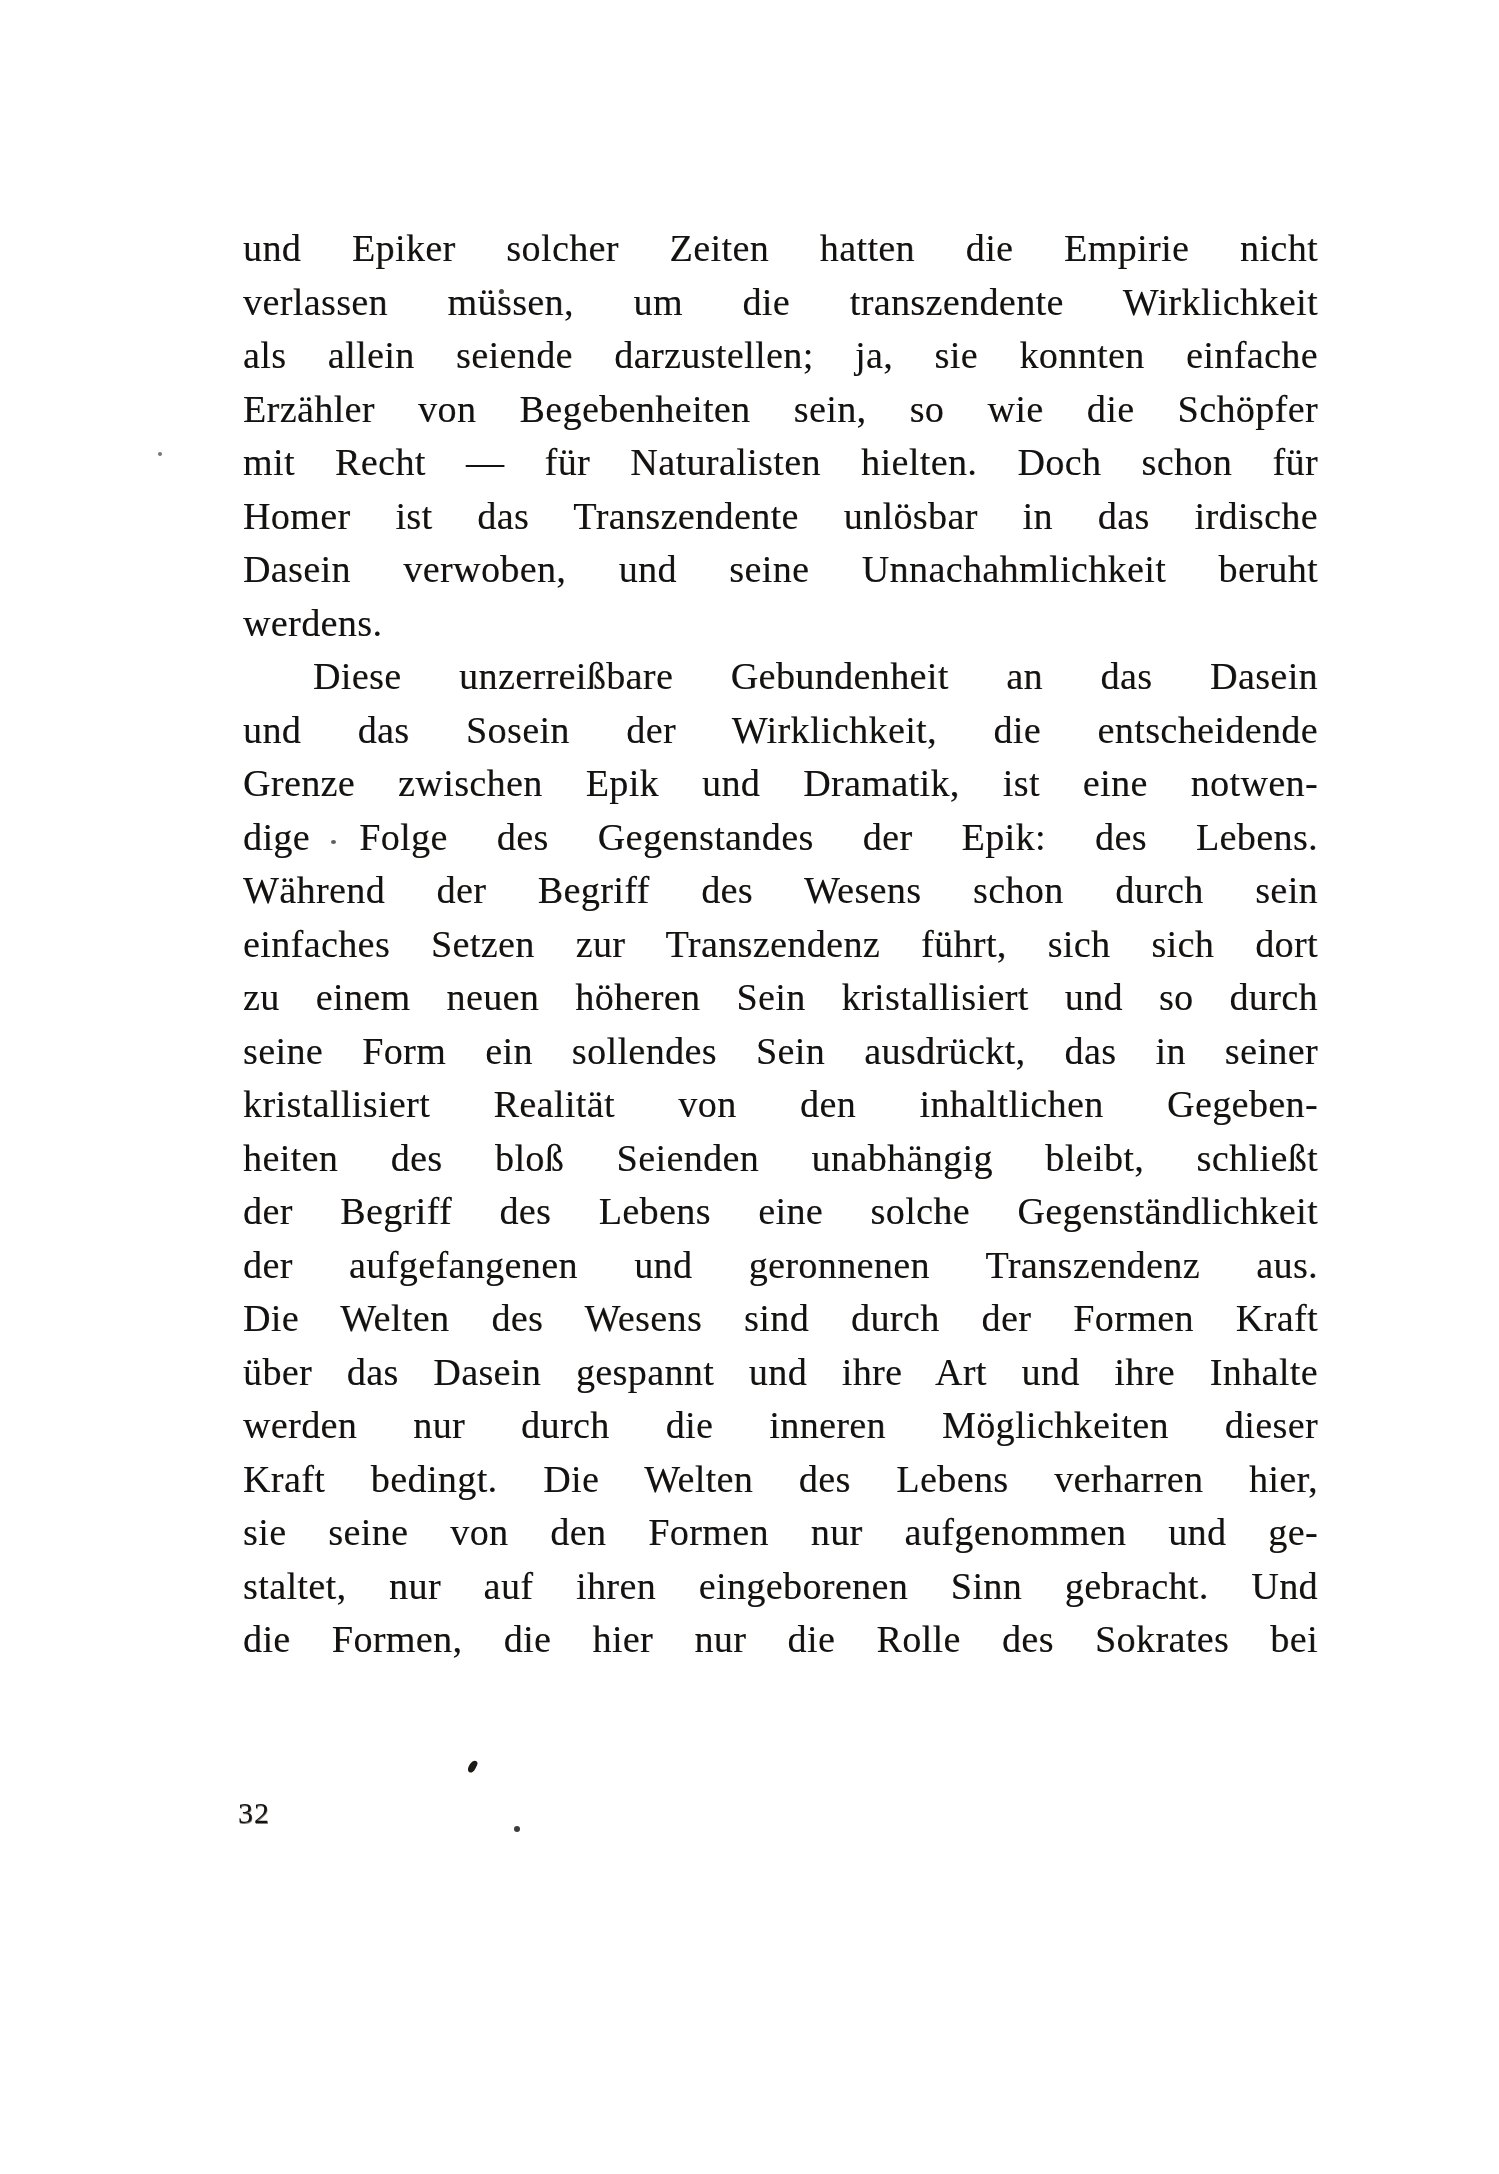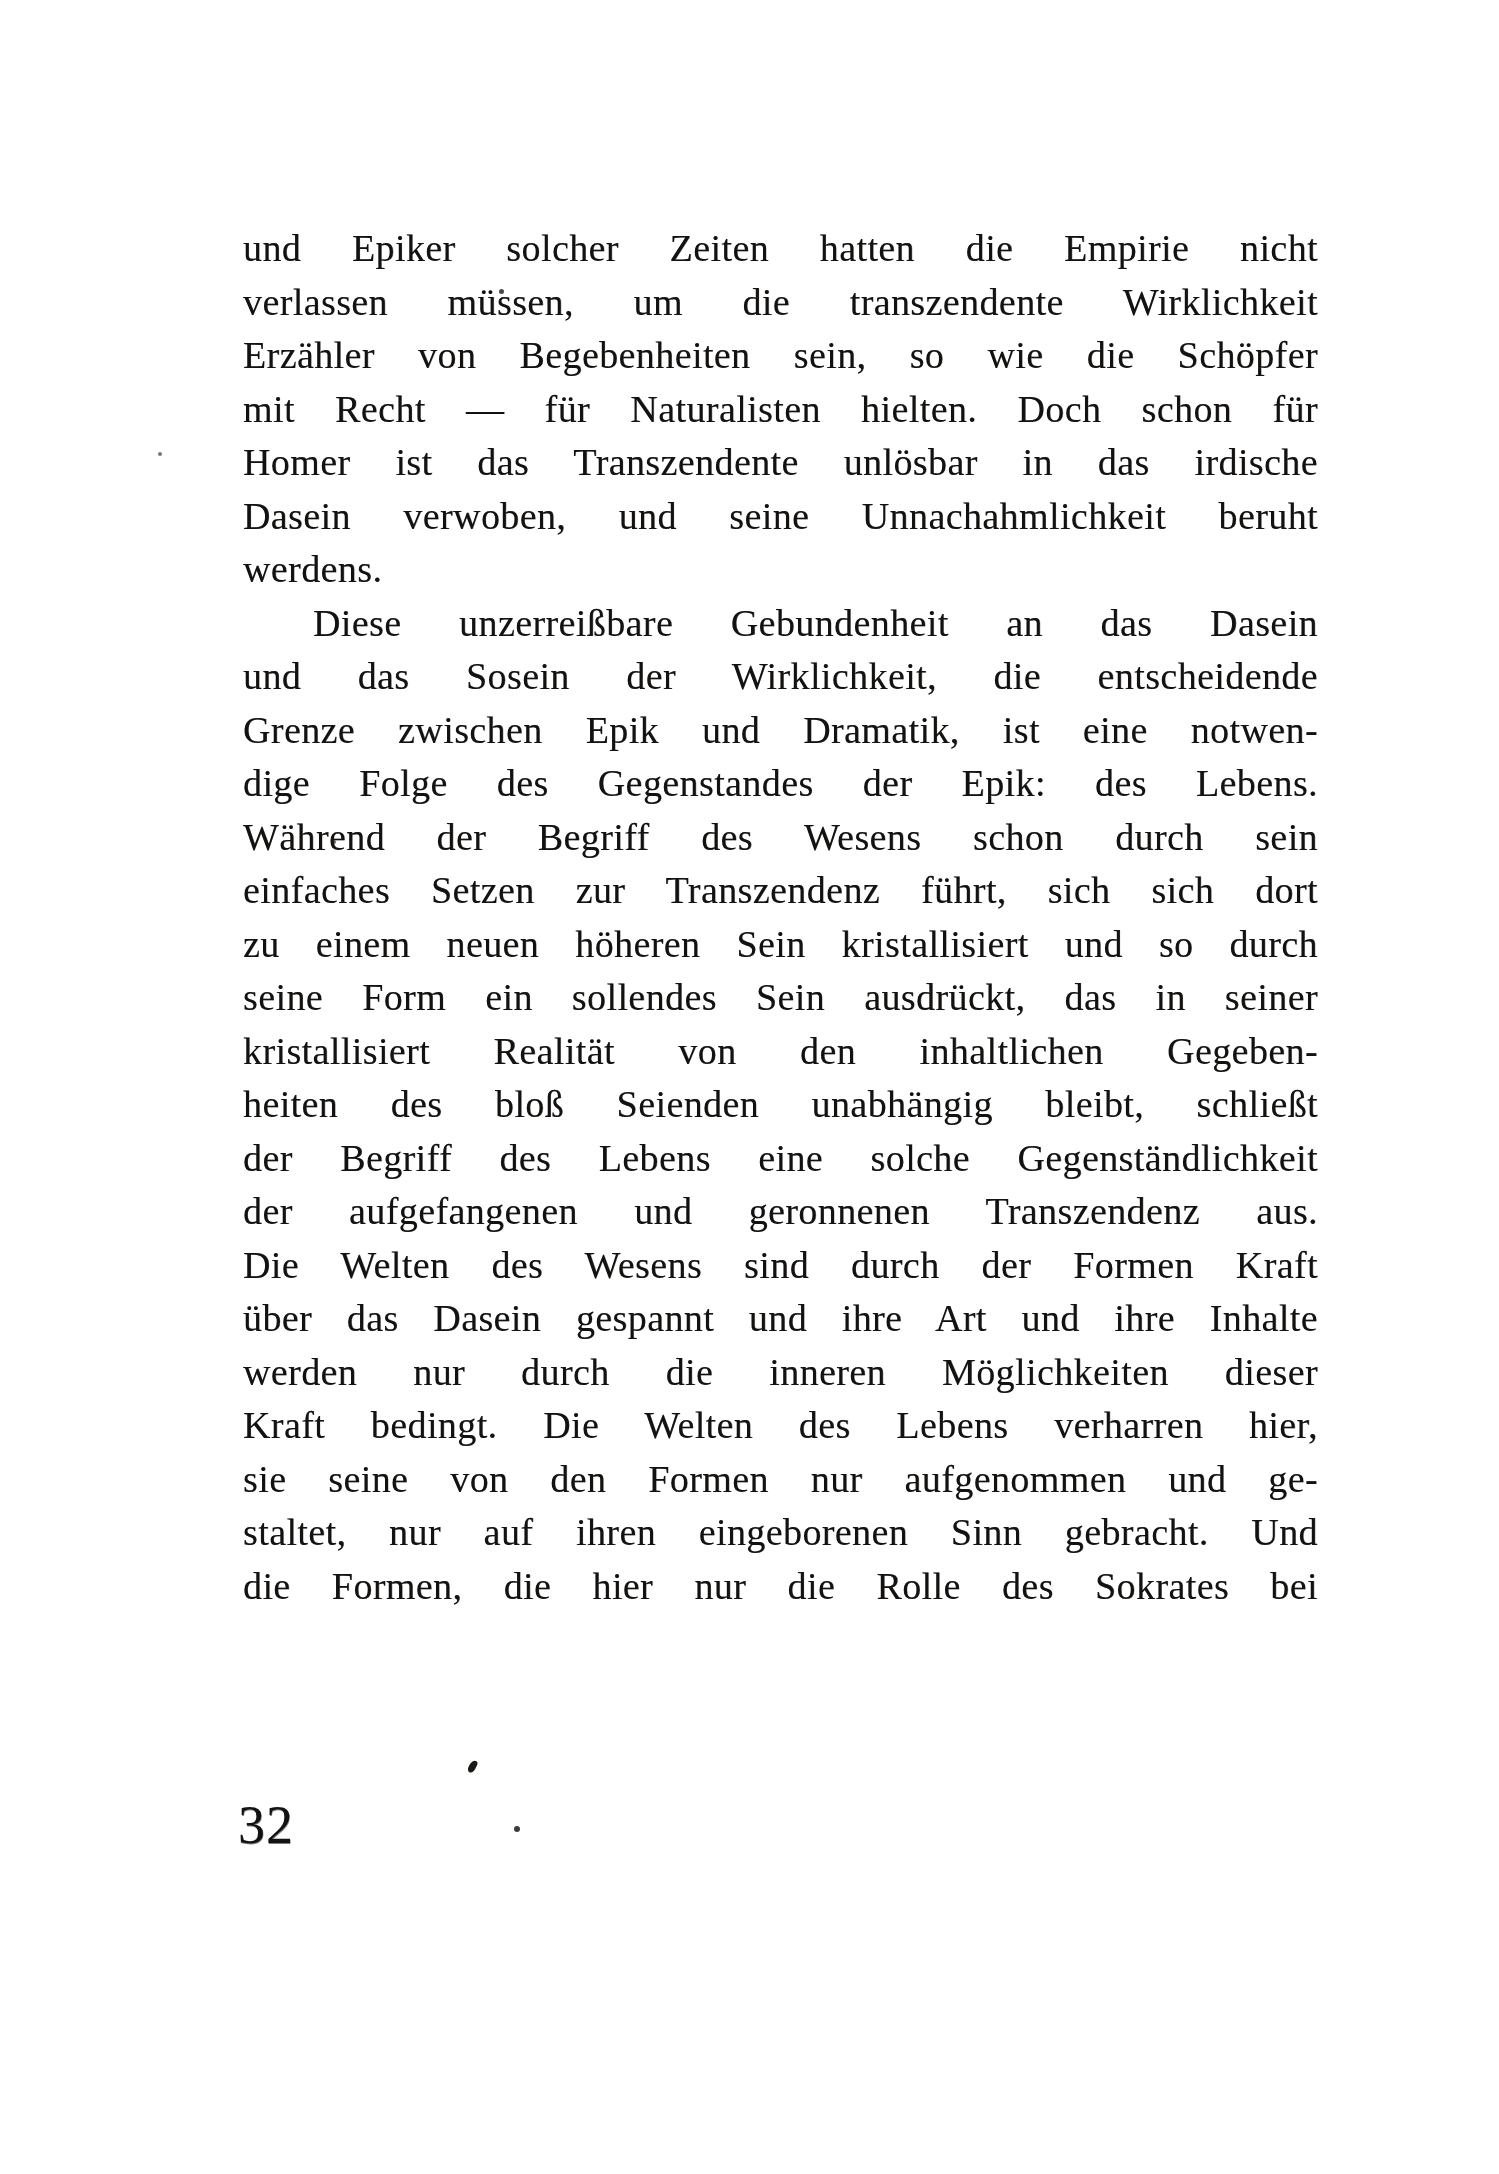--- a/index.html
+++ b/index.html
@@ -40,21 +40,21 @@
     text-align-last: left;
   }
   
   .line.indent {
     text-indent: 70px;
   }
   .page-number {
     position: absolute;
     left: 238px;
     top: 1798px;
-    font-size: 54px;
+    font-size: 30px;
     line-height: 1;
     letter-spacing: 1px;
     text-shadow: 0.5px 0.5px 0 rgba(25,22,18,0.55);
   }
   
   .speck {
     position: absolute;
     background: #1c1a17;
     border-radius: 50%;
   }
@@ -65,20 +65,21 @@
   .speck.s5 { left: 158px; top: 452px; width: 4px; height: 4px; opacity: 0.6; }
 </style>
 </head>
 <body>
 
 <div class="page">
   <div class="text-block" id="textBlock">
       <div class="para">
         <div class="line">und Epiker solcher Zeiten hatten die Empirie nicht</div>
         <div class="line">verlassen müssen, um die transzendente Wirklichkeit</div>
+        <div class="line">als allein seiende darzustellen; ja, sie konnten einfache</div>
         <div class="line">Erzähler von Begebenheiten sein, so wie die Schöpfer</div>
         <div class="line">mit Recht — für Naturalisten hielten. Doch schon für</div>
         <div class="line">Homer ist das Transzendente unlösbar in das irdische</div>
         <div class="line">Dasein verwoben, und seine Unnachahmlichkeit beruht</div>
         <div class="line end">werdens.</div>
       </div>
       <div class="para">
         <div class="line indent">Diese unzerreißbare Gebundenheit an das Dasein</div>
         <div class="line">und das Sosein der Wirklichkeit, die entscheidende</div>
         <div class="line">Grenze zwischen Epik und Dramatik, ist eine notwen-</div>

